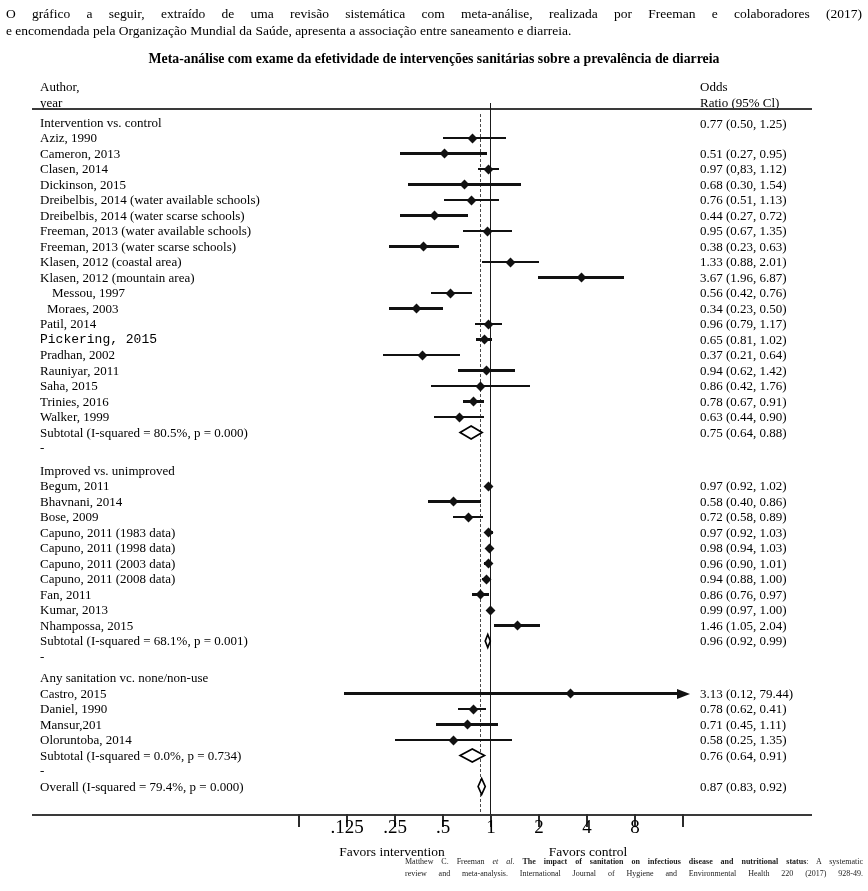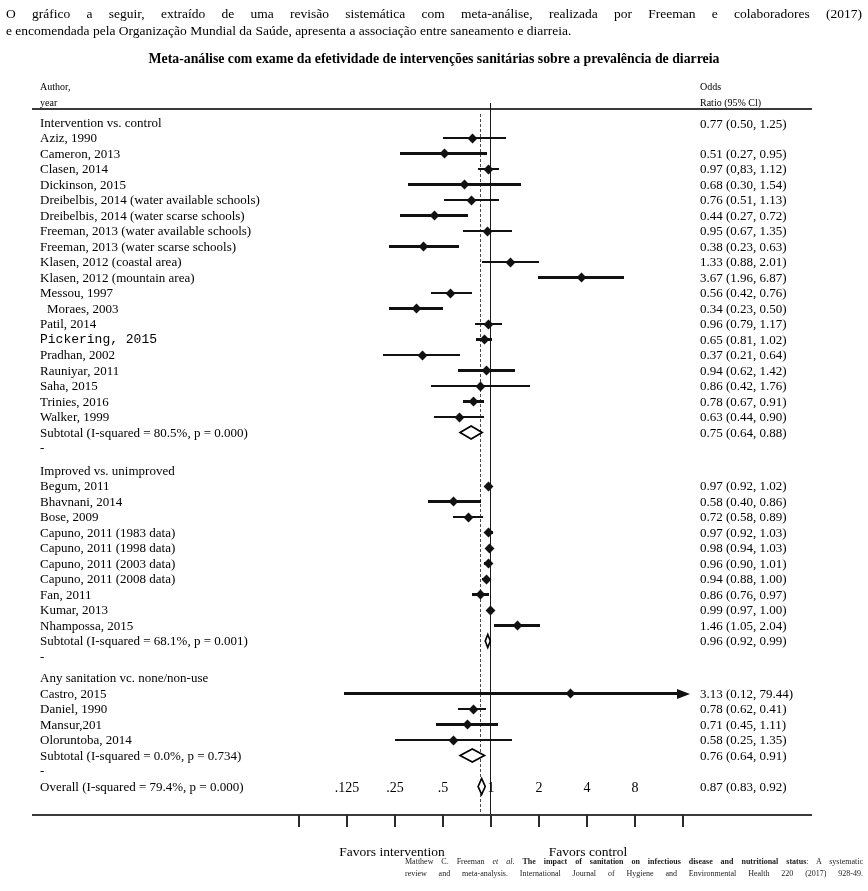--- a/index.html
+++ b/index.html
@@ -2,32 +2,32 @@
 <html><head>
 <meta charset="utf-8">
 <style>
   html,body{margin:0;padding:0;background:#fff;}
   #page{position:relative;width:868px;height:891px;background:#fff;overflow:hidden;
         font-family:"Liberation Serif","DejaVu Serif",serif;color:#000;}
   .abs{position:absolute;}
   #intro{left:6px;top:5px;width:856px;font-size:13.5px;line-height:17px;}
   #intro .jline{text-align:justify;text-align-last:justify;}
   #chart-title{left:0;top:51px;width:868px;text-align:center;font-weight:bold;font-size:13.8px;}
-  .colhead{font-size:10px;line-height:15px;white-space:nowrap;}
+  .colhead{font-size:13px;line-height:15px;white-space:nowrap;}
   .hrule{left:32px;width:780px;height:2px;background:#3a3a3a;}
   #ref-line{left:489.5px;top:103px;width:1.8px;height:711px;background:#1a1a1a;}
   #dashed-line{left:480px;top:114px;width:0;height:698px;border-left:1.6px dashed #4a4a4a;}
   .row-label{position:absolute;font-size:13px;height:16px;line-height:16px;white-space:nowrap;}
   .or-value{position:absolute;left:700px;font-size:13px;height:16px;line-height:16px;white-space:nowrap;}
   .ci-line{position:absolute;height:2.4px;background:#111;}
   .marker{position:absolute;width:7px;height:7px;background:#111;transform:rotate(45deg);}
   .arrowhead{position:absolute;width:0;height:0;border-top:5px solid transparent;
              border-bottom:5px solid transparent;border-left:13px solid #111;}
   .tick{position:absolute;top:814px;width:1.6px;height:13px;background:#2c2c2c;}
-  .tick-label{position:absolute;top:780px;font-size:14px;transform:translateX(-50%);white-space:nowrap;}
+  .tick-label{position:absolute;top:816px;font-size:19px;transform:translateX(-50%);white-space:nowrap;}
   .favors{position:absolute;top:844px;width:220px;text-align:center;font-size:13.5px;}
   #plot-overlay{position:absolute;left:0;top:0;width:868px;height:891px;pointer-events:none;}
   #footer{left:405px;top:856px;width:458px;font-size:8px;line-height:12px;color:#1c1c1c;}
   #footer .jline{text-align:justify;text-align-last:justify;}
   #footer i{font-style:italic;} #footer b{font-weight:bold;}
 </style>
 </head>
 <body>
 
 <div id="page">
@@ -85,21 +85,21 @@
       <div class="marker" style="left: 420.495px; top: 243px;"></div>
       <div class="or-value" style="top: 238.5px;">0.38 (0.23, 0.63)</div>
       <div class="row-label" style="left: 40px; top: 254px;">Klasen, 2012 (coastal area)</div>
       <div class="ci-line" style="left: 482.148px; top: 260.8px; width: 57.1978px;"></div>
       <div class="marker" style="left: 507.248px; top: 258.5px;"></div>
       <div class="or-value" style="top: 254px;">1.33 (0.88, 2.01)</div>
       <div class="row-label" style="left: 40px; top: 269.5px;">Klasen, 2012 (mountain area)</div>
       <div class="ci-line" style="left: 537.601px; top: 276.3px; width: 86.8539px;"></div>
       <div class="marker" style="left: 577.537px; top: 274px;"></div>
       <div class="or-value" style="top: 269.5px;">3.67 (1.96, 6.87)</div>
-      <div class="row-label" style="left: 40px; top: 285px;">Messou, 1997</div>
+      <div class="row-label" style="left: 52px; top: 285px;">Messou, 1997</div>
       <div class="ci-line" style="left: 430.926px; top: 291.8px; width: 41.0693px;"></div>
       <div class="marker" style="left: 447.348px; top: 289.5px;"></div>
       <div class="or-value" style="top: 285px;">0.56 (0.42, 0.76)</div>
       <div class="row-label" style="left: 47px; top: 300.5px;">Moraes, 2003</div>
       <div class="ci-line" style="left: 389.226px; top: 307.3px; width: 53.7741px;"></div>
       <div class="marker" style="left: 412.793px; top: 305px;"></div>
       <div class="or-value" style="top: 300.5px;">0.34 (0.23, 0.50)</div>
       <div class="row-label" style="left: 40px; top: 316px;">Patil, 2014</div>
       <div class="ci-line" style="left: 474.676px; top: 322.8px; width: 27.196px;"></div>
       <div class="marker" style="left: 484.673px; top: 320.5px;"></div>

